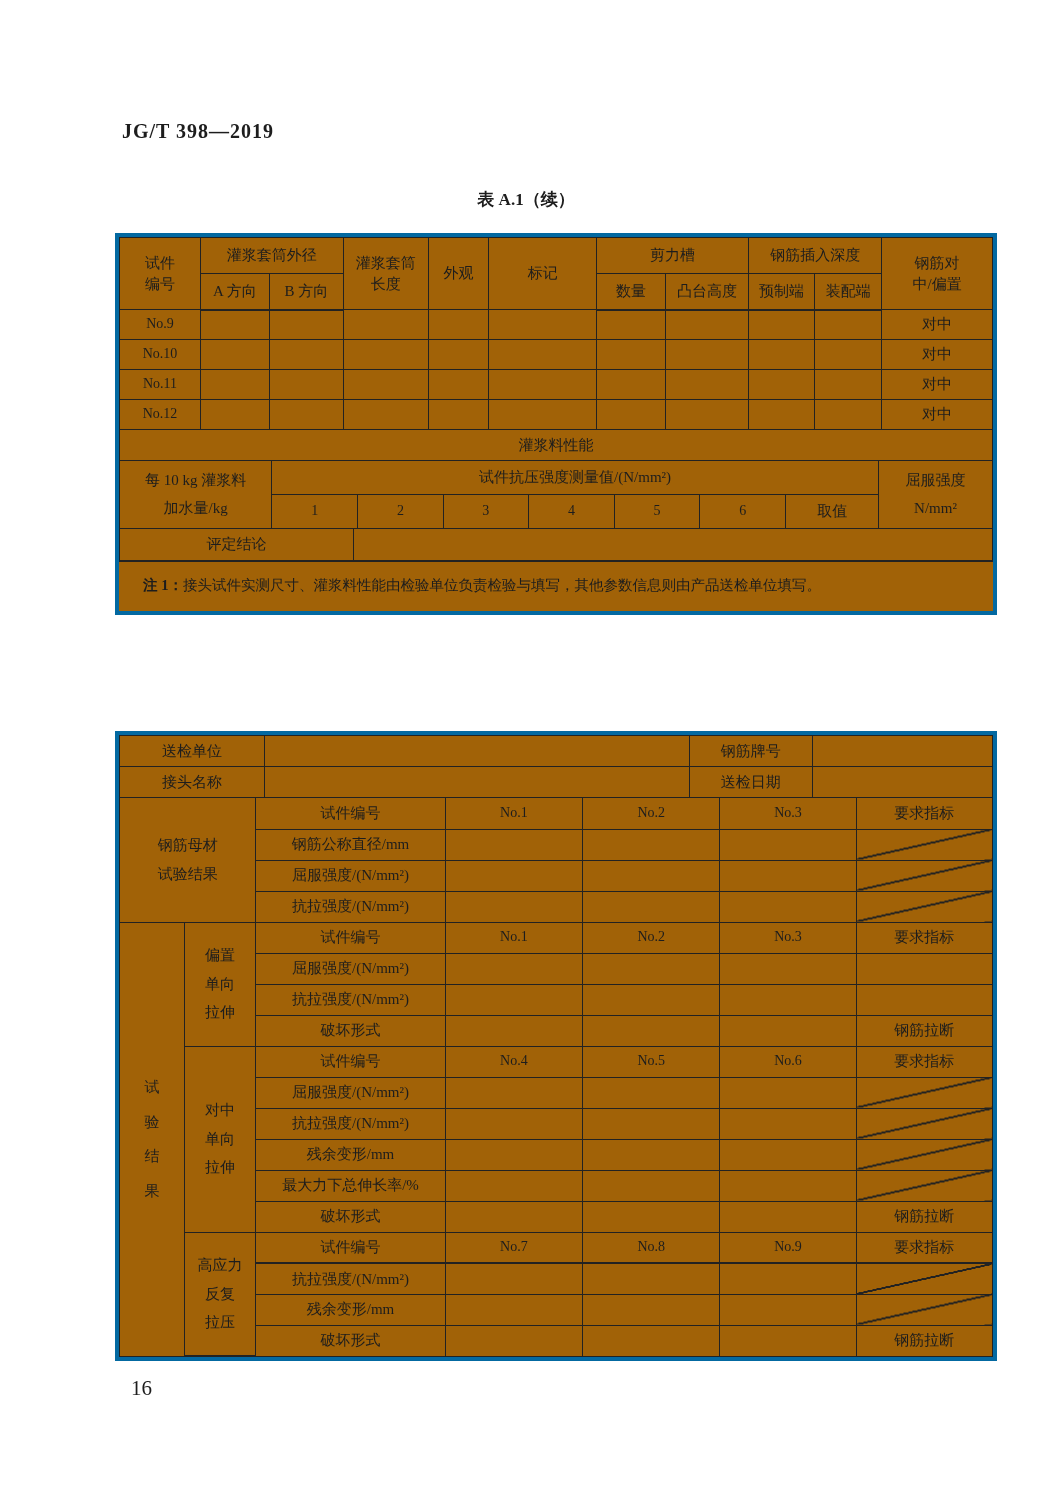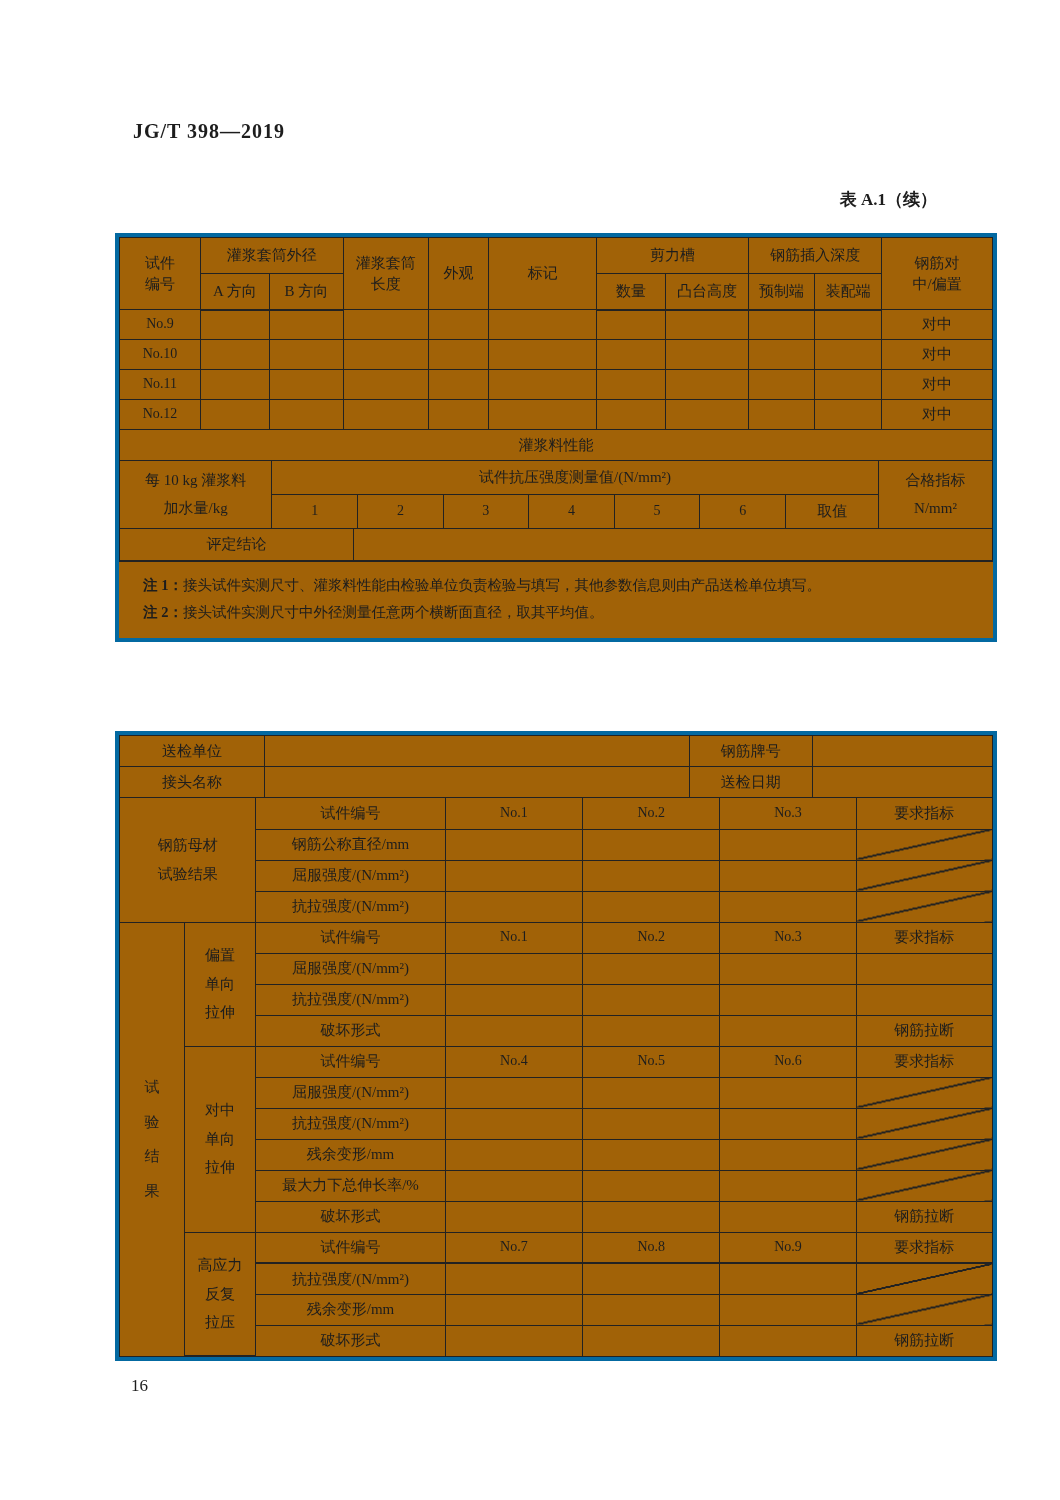--- a/index.html
+++ b/index.html
@@ -1,24 +1,24 @@
 <!DOCTYPE html>
 <html><head>
 <meta charset="utf-8">
 <style>
   html,body{margin:0;padding:0;background:#ffffff;}
   body{width:1060px;height:1500px;overflow:hidden;
        font-family:"Liberation Serif","DejaVu Serif",serif;color:#1d1d1d;}
   .page{position:relative;width:1060px;height:1500px;background:#fff;}
 
-  .docnum{position:absolute;left:133px;top:120px;font-size:20px;font-weight:bold;letter-spacing:1px;}
-  .t-title{position:absolute;left:115px;width:822px;text-align:right;font-size:17px;font-weight:bold;}
+  .docnum{position:absolute;left:122px;top:120px;font-size:20px;font-weight:bold;letter-spacing:1px;}
+  .t-title{position:absolute;left:115px;width:822px;text-align:center;font-size:17px;font-weight:bold;}
   #a1-title{top:188px;}
   #a2-title{top:679px;}
-  .pagenum{position:absolute;left:131px;top:1376px;font-size:17px;}
+  .pagenum{position:absolute;left:131px;top:1376px;font-size:21px;}
 
   .tbl-wrap{position:absolute;left:115px;width:882px;border:4px solid #0369a1;box-sizing:border-box;background:#a16207;}
   #a1-wrap{top:233px;}
   #a2-wrap{top:731px;}
 
   table{border-collapse:collapse;width:100%;table-layout:fixed;}
   td{border:1px solid #222;font-size:15px;text-align:center;vertical-align:middle;
      padding:1px 3px;white-space:pre-line;line-height:1.35;overflow:hidden;}
   .tbl-wrap table + table tbody tr:first-child > td{border-top:none;}
   .hsep > td{border-bottom-width:2px;}
@@ -151,21 +151,21 @@
         <col style="width:107px">
       </colgroup>
       <tbody>
         <tr class="r30">
           <td colspan="9">灌浆料性能</td>
         </tr>
         <tr class="r34">
           <td rowspan="2" class="mlabel">每 10 kg 灌浆料
 加水量/kg</td>
           <td colspan="7">试件抗压强度测量值/(N/mm²)</td>
-          <td rowspan="2" class="mlabel">合格指标
+          <td rowspan="2" class="mlabel">屈服强度
 N/mm²</td>
         </tr>
         <tr class="r34">
           <td class="lat">1</td>
           <td class="lat">2</td>
           <td class="lat">3</td>
           <td class="lat">4</td>
           <td class="lat">5</td>
           <td class="lat">6</td>
           <td>取值</td>
@@ -181,21 +181,20 @@
       <tbody>
         <tr class="r32">
           <td>评定结论</td>
           <td></td>
         </tr>
       </tbody>
     </table>
 
     <div class="notes">
       <p><span class="np">注 1：</span><span>接头试件实测尺寸、灌浆料性能由检验单位负责检验与填写，其他参数信息则由产品送检单位填写。</span></p>
-      <p><span class="np">注 2：</span><span>接头试件实测尺寸中外径测量任意两个横断面直径，取其平均值。</span></p>
     </div>
   </div>
 
 
   <div class="tbl-wrap" id="a2-wrap">
 
     <table>
       <colgroup>
           <col style="width:136px">
           <col style="width:399px">

